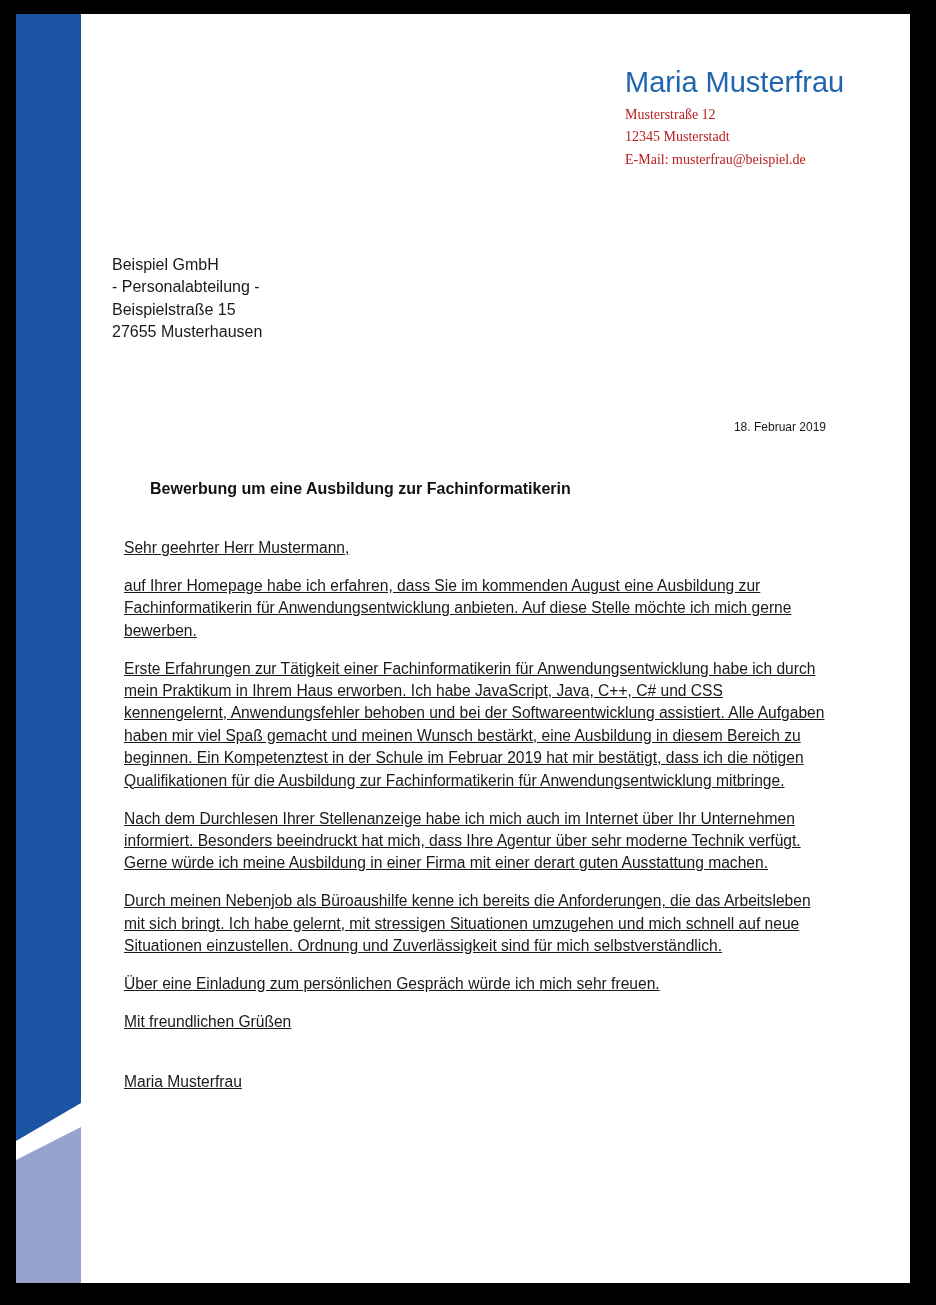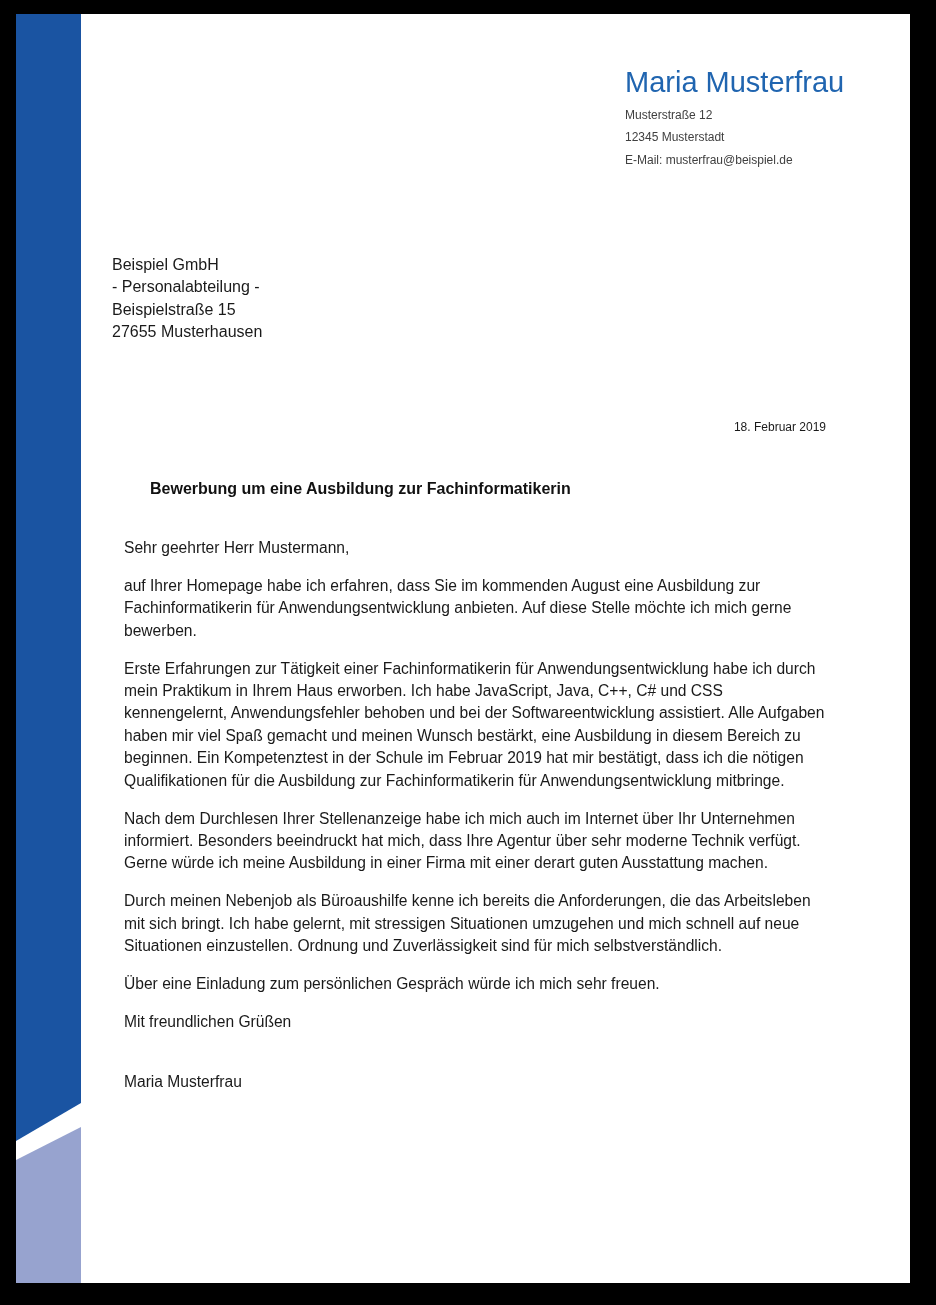--- a/index.html
+++ b/index.html
@@ -43,23 +43,24 @@
     width: 280px;
   }
   .sender-name {
     color: #2065b0;
     font-size: 29px;
     line-height: 36px;
     margin: 0 0 4px 0;
     font-weight: normal;
   }
   .sender-line {
-    font-size: 12px;
+    font-size: 14px;
     line-height: 22.4px;
-    color: #404040;
+    color: #b91c1c;
+    font-family: Liberation Serif, serif;
   }
   .recipient-block {
     position: absolute;
     left: 96px; top: 240px;
     width: 400px;
   }
   .recipient-line {
     font-size: 16px;
     line-height: 22.4px;
     color: #1a1a1a;
@@ -84,20 +85,21 @@
   .letter-body {
     position: absolute;
     left: 108px; top: 523px;
     width: 702px;
     font-size: 15.6px;
     line-height: 22.4px;
     color: #1a1a1a;
   }
   .letter-body p {
     margin: 0 0 15.5px 0;
+    text-decoration: underline;
   }
   .signature-name {
     margin-top: 38px !important;
   }
 </style>
 </head>
 <body>
 
 <div class="frame">
   <div class="page">

